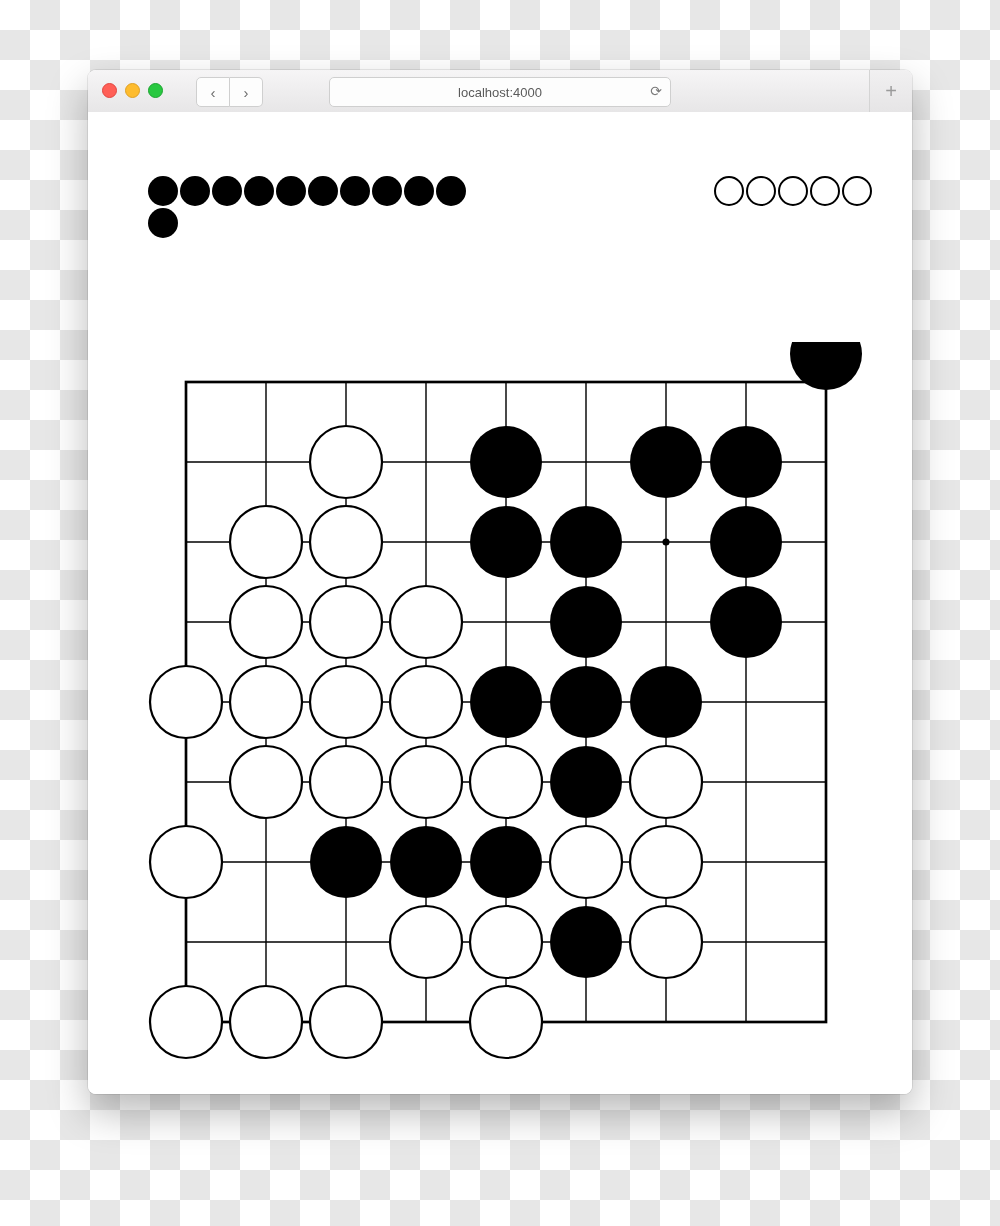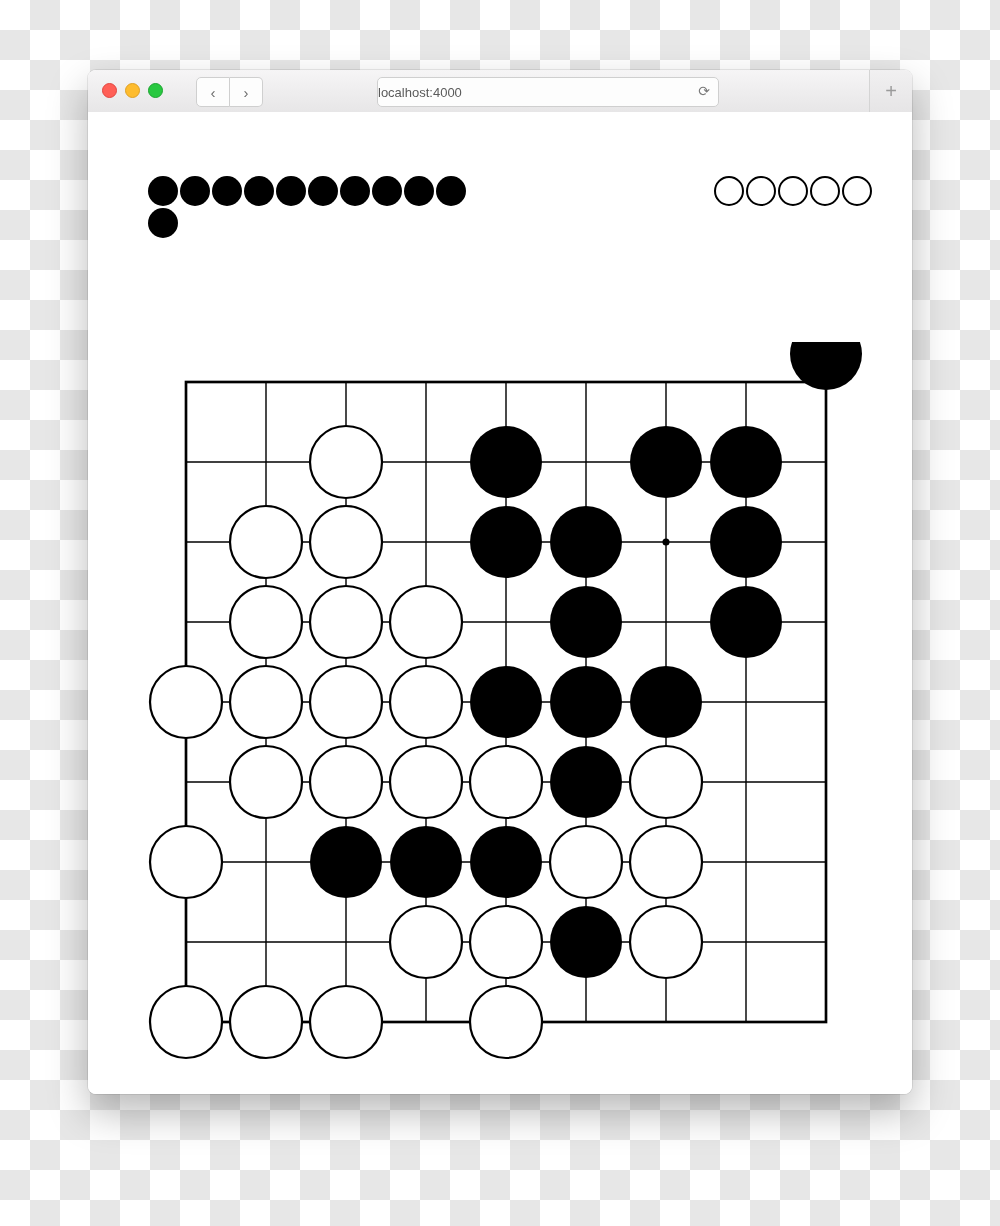--- a/index.html
+++ b/index.html
@@ -13,22 +13,22 @@
   .traffic{position:absolute;left:14px;top:13px;display:flex;gap:8px;}
   .tl{width:13px;height:13px;border-radius:50%;}
   .red{background:#ff5f57;border:1px solid #e14640;}
   .yel{background:#febc2e;border:1px solid #dfa023;}
   .grn{background:#28c840;border:1px solid #1ba42f;}
   .navbtns{position:absolute;left:108px;top:7px;display:flex;}
   .navbtn{width:32px;height:28px;background:#fdfdfd;border:1px solid #cfcfcf;display:flex;align-items:center;justify-content:center;color:#6b6b6b;font-size:15px;}
   .navbtn:first-child{border-radius:5px 0 0 5px;}
   .navbtn:last-child{border-radius:0 5px 5px 0;border-left:none;}
   .addr{position:absolute;left:50%;transform:translateX(-50%);top:7px;width:340px;height:28px;
-     background:#fdfdfd;border:1px solid #cfcfcf;border-radius:5px;display:flex;align-items:center;
-     color:#5a5a5a;font-size:13px;margin-left:48px;}
+     background:#fdfdfd;border:1px solid #cfcfcf;border-radius:5px;display:flex;align-items:center;justify-content:center;
+     color:#5a5a5a;font-size:13px;}
   .reload{position:absolute;right:8px;top:5px;color:#7a7a7a;font-size:14px;}
   .newtab{position:absolute;right:0;top:0;width:42px;height:42px;border-left:1px solid #d4d4d4;display:flex;align-items:center;justify-content:center;color:#9a9a9a;font-size:20px;background:linear-gradient(#f1f0f1,#e6e5e6);}
   .content{position:absolute;left:0;top:42px;right:0;bottom:0;background:#fff;}
   .captured{position:absolute;display:flex;flex-wrap:wrap;gap:2px;}
   .captured.black{left:60px;top:64px;width:340px;}
   .captured.white{right:40px;top:64px;justify-content:flex-end;}
   .cap-stone{width:30px;height:30px;border-radius:50%;}
   .cap-stone.b{background:#000;}
   .cap-stone.w{background:#fff;border:2px solid #000;box-sizing:border-box;}
   .board-wrap{position:absolute;left:58px;top:230px;width:720px;height:720px;}

